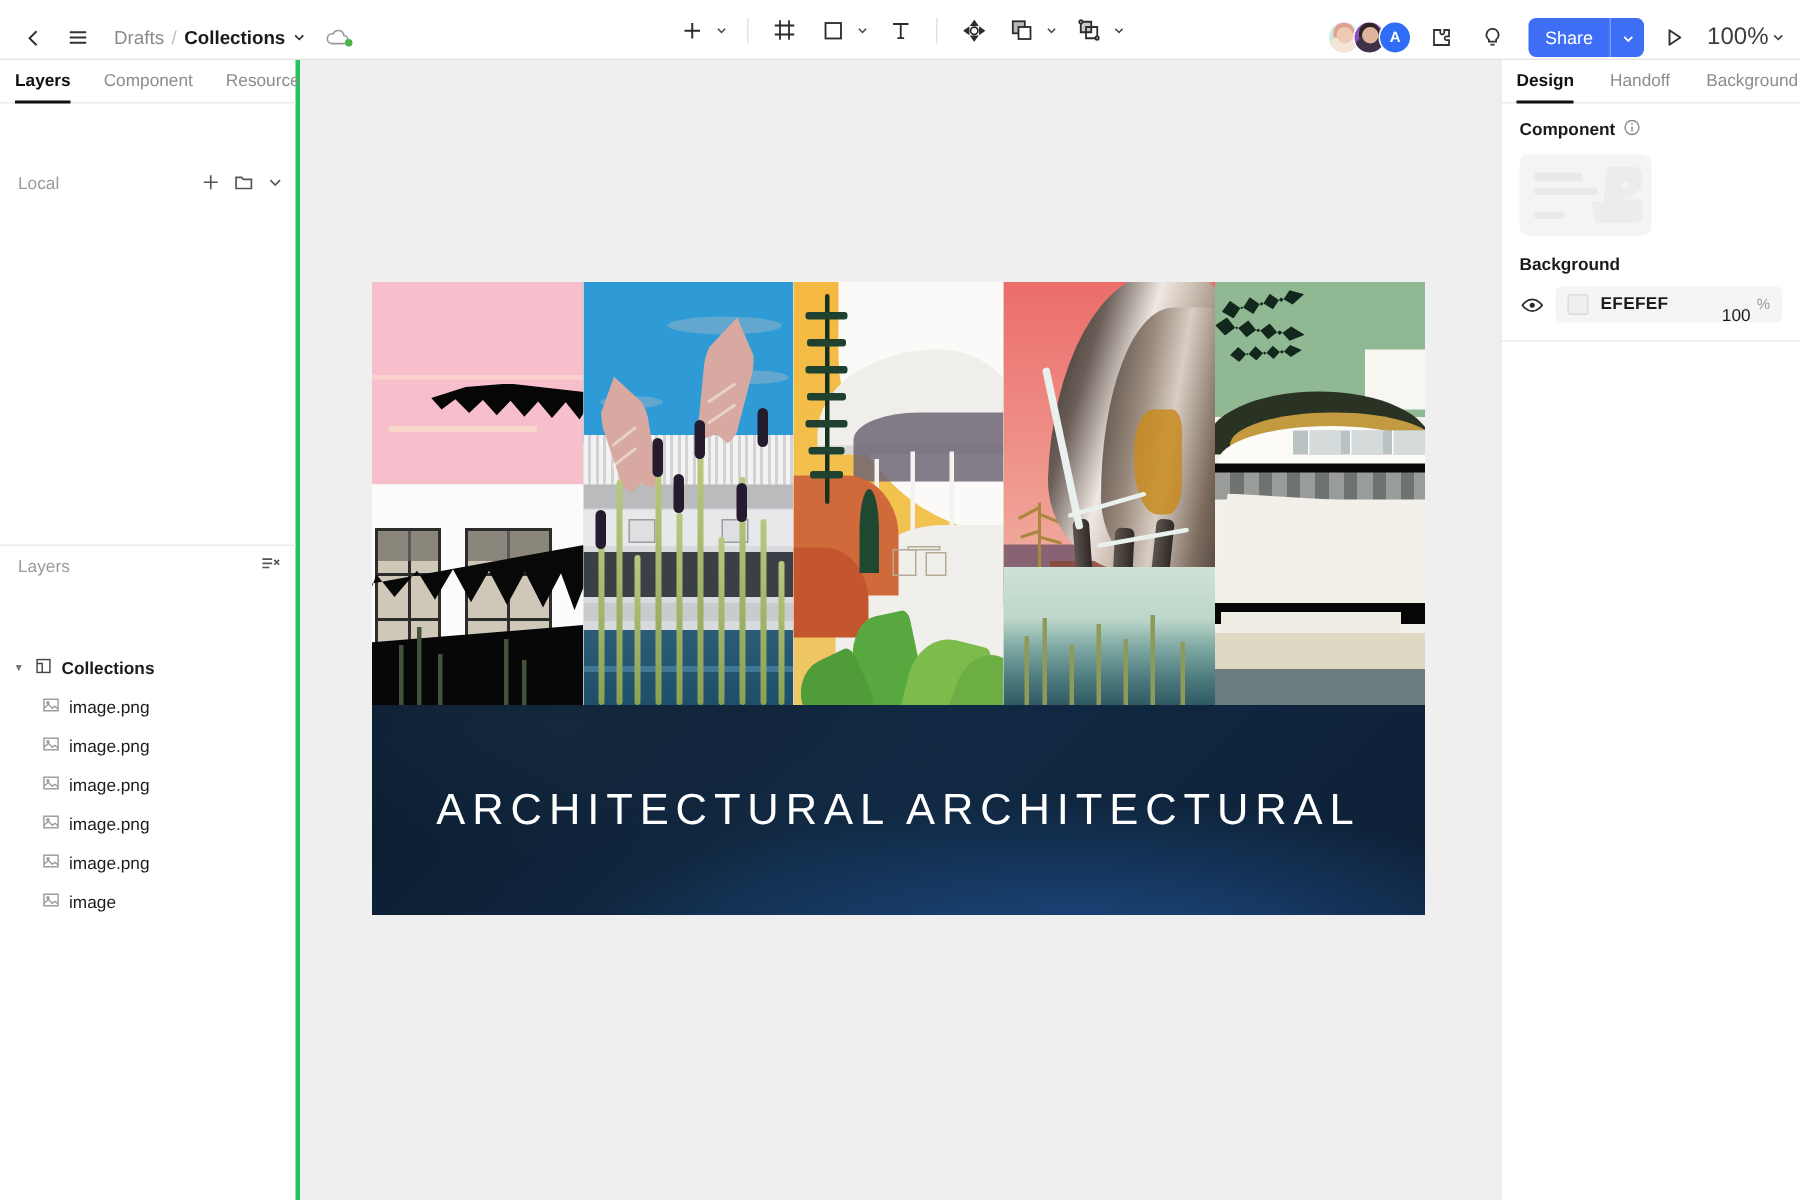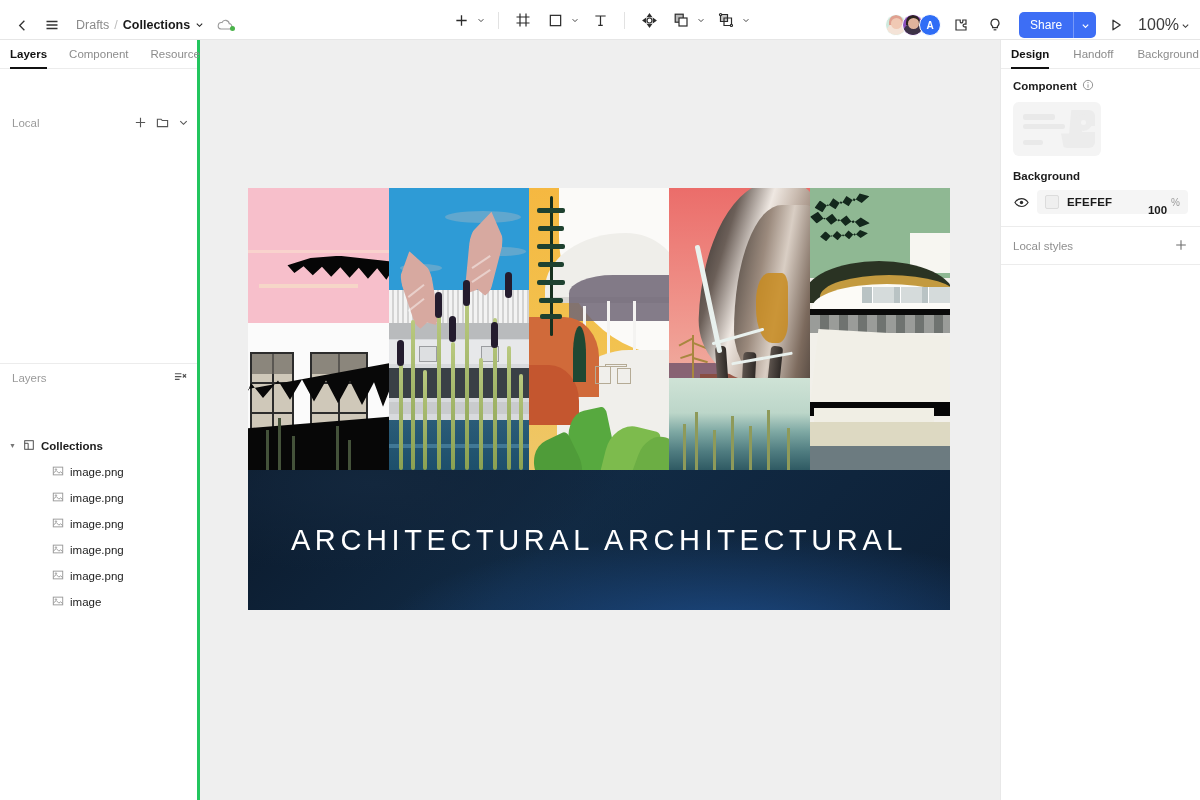--- a/index.html
+++ b/index.html
@@ -125,21 +125,21 @@
   .left-spacer { flex: 1; }
   .layers-head {
     height: 30px; display: flex; align-items: center; padding: 0 10px 0 12px;
     font-size: 11.5px; color: #9a9a9a; border-top: 1px solid #ececec;
   }
   .layers-head .collapse { margin-left: auto; color: #545454; }
   .layer-row {
     height: 26px; display: flex; align-items: center; gap: 6px;
     font-size: 11.5px; color: #1c1c1c; padding-left: 8px;
   }
-  .layer-row.child { padding-left: 52px; }
+  .layer-row.child { padding-left: 28px; }
   .tri { width: 9px; display: flex; align-items: center; justify-content: center; color: #777; font-size: 7px; }
   .layers-scroll { overflow: hidden; }
   .left-bottom-fill { flex: 1; }
 
   
   .canvas { flex: 1; background: #efefef; position: relative; overflow: hidden; }
 
   .artboard {
     position: absolute; left: 48px; top: 148px;
     width: 702px; height: 422px;
@@ -336,21 +336,21 @@
   .bg-label { font-size: 11.5px; color: #1b1b1b; font-weight: bold; margin-top: 14px; }
   .bg-row { display: flex; align-items: center; gap: 8px; margin-top: 8px; }
   .eye { width: 16px; display: flex; align-items: center; justify-content: center; color: #2b2b2b; }
   .bg-field {
     flex: 1; display: flex; align-items: center; gap: 8px;
     background: #f5f5f5; border-radius: 4px; height: 24px; padding: 0 8px;
   }
   .swatch { width: 14px; height: 14px; background: #efefef; border: 1px solid #dcdcdc; border-radius: 2px; }
   .hex { font-size: 11.5px; color: #1b1b1b; font-weight: bold; letter-spacing: .2px; }
   .opa { margin-left: auto; display: flex; align-items: center; gap: 4px; }
-  .opa-val { font-size: 11.5px; color: #1b1b1b; font-weight: bold; margin-top: 16px; }
+  .opa-val { font-size: 11.5px; color: #1b1b1b; font-weight: normal; margin-top: 16px; }
   .opa-pct { font-size: 10px; color: #9a9a9a; }
   .rrow {
     height: 38px; display: flex; align-items: center; padding: 0 12px;
     border-bottom: 1px solid #ececec; font-size: 11.5px; color: #8f8f8f;
   }
   .rrow .acts { margin-left: auto; display: flex; align-items: center; gap: 13px; color: #6a6a6a; }
 </style>
 </head>
 <body>
 
@@ -832,26 +832,16 @@
             <span class="hex">EFEFEF</span>
             <span class="opa">
               <span class="opa-val">100</span>
               <span class="opa-pct">%</span>
             </span>
           </span>
         </div>
       </div>
 
 
-      <div class="rrow">
-        <span>Local styles</span>
-        <span class="acts">
-          <span>
-            <svg width="14" height="14" viewBox="0 0 16 16" stroke="#6a6a6a" stroke-width="1.2">
-                <path d="M8 2.5v11M2.5 8h11"></path>
-              </svg>
-          </span>
-        </span>
-      </div>
     </div>
 
   </div>
 </div>
 
 </body></html>

